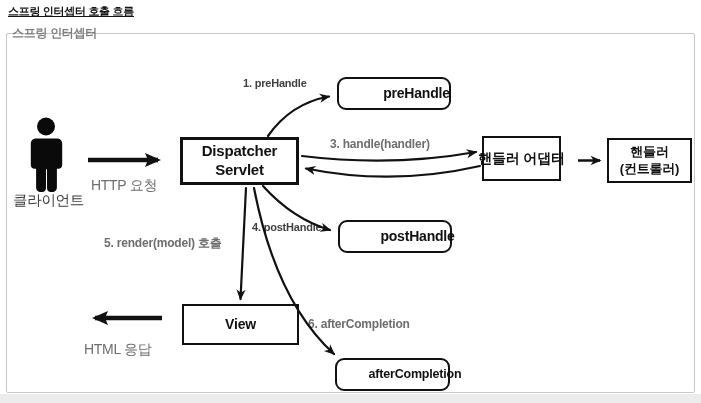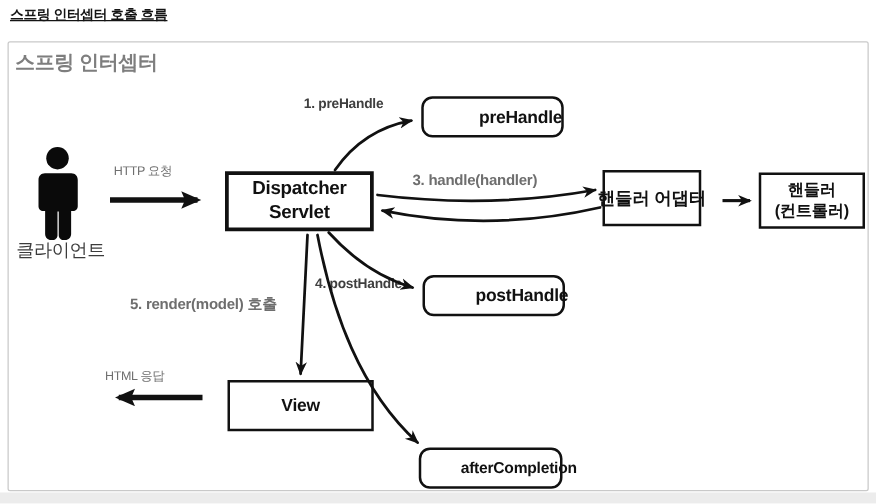--- a/index.html
+++ b/index.html
@@ -24,22 +24,22 @@
   .frame {
     position: absolute;
     left: 6px; top: 33px;
     width: 689px; height: 360px;
     border: 1.5px solid #c9c9c9;
     border-radius: 2px;
     background: #ffffff;
   }
   .frame-label {
     position: absolute;
-    left: 12px; top: 40px;
-    font-size: 16px;
+    left: 12px; top: 25px;
+    font-size: 12px;
     font-weight: bold;
     color: #7e7e7e;
     letter-spacing: -0.3px;
   }
   .bottom-strip {
     position: absolute;
     left: 0; top: 394px;
     width: 701px; height: 9px;
     background: #ececec;
   }
@@ -77,23 +77,24 @@
   .edge-label.dark { color: #3f3f3f; font-weight: bold; font-size: 11px; }
   .lbl-step1 { left:243px; top:77px; }
   .lbl-step2 { left:330px; top:137px; }
   .lbl-step3 { left:324px; top:180px; }
   .lbl-step4 { left:252px; top:221px; }
   .lbl-step5 { left:104px; top:235px; }
   .lbl-step6 { left:308px; top:317px; }
   .io-label {
     position: absolute;
     white-space: nowrap;
-    font-size: 10px;
+    font-size: 14px;
     color: #6f6f6f;
     letter-spacing: -0.3px;
+    margin-top: 47px;
   }
   .lbl-http { left:91px; top:130px; }
   .lbl-html { left:84px; top:294px; }
   .client-label {
     position: absolute;
     left: 13px; top: 191px;
     font-size: 14.5px;
     color: #3b3b3b;
     white-space: nowrap;
     letter-spacing: -0.3px;
@@ -138,20 +139,21 @@
     <span>View</span>
   </div>
   <div class="node rounded node-aftercompletion">
     <span>afterCompletion</span>
   </div>
 
   <div class="edge-label dark lbl-step1">1. preHandle</div>
   <div class="edge-label lbl-step2">3. handle(handler)</div>
   <div class="edge-label dark lbl-step4">4. postHandle</div>
   <div class="edge-label lbl-step5">5. render(model) 호출</div>
+  <div class="edge-label lbl-step6">6. afterCompletion</div>
   <div class="io-label lbl-http">HTTP 요청</div>
   <div class="io-label lbl-html">HTML 응답</div>
   <div class="client-label">클라이언트</div>
 
   <svg class="overlay" viewBox="0 0 701 403" xmlns="http://www.w3.org/2000/svg">
     <defs>
       <marker id="ah" markerUnits="userSpaceOnUse" markerWidth="13" markerHeight="12" refX="9.5" refY="5" orient="auto">
         <path d="M0,0.4 L11,5 L0,9.6 L3.2,5 Z" fill="#111111"></path>
       </marker>
       <marker id="ahBig" markerUnits="userSpaceOnUse" markerWidth="18" markerHeight="16" refX="13" refY="7" orient="auto">

